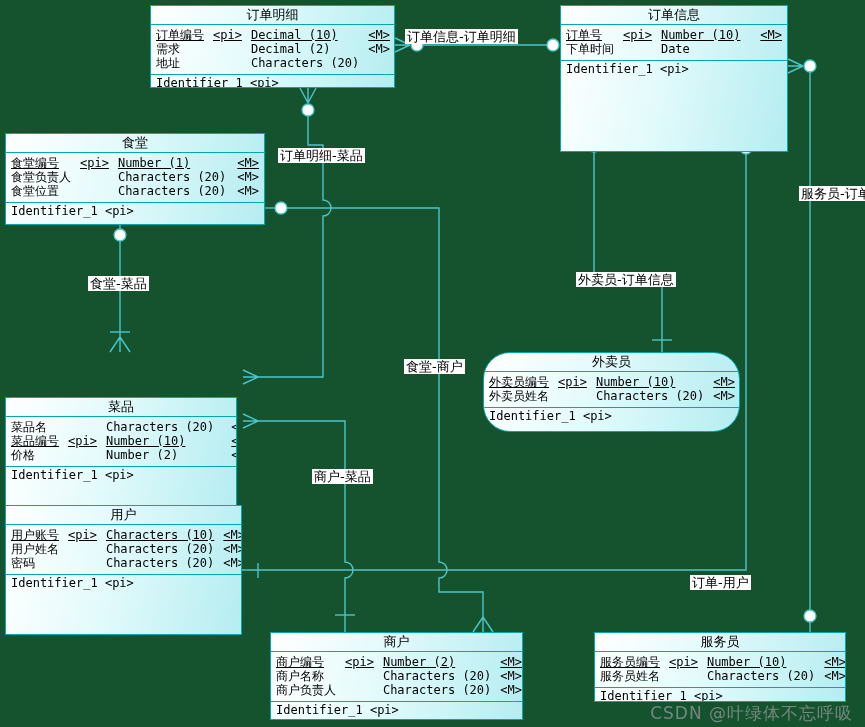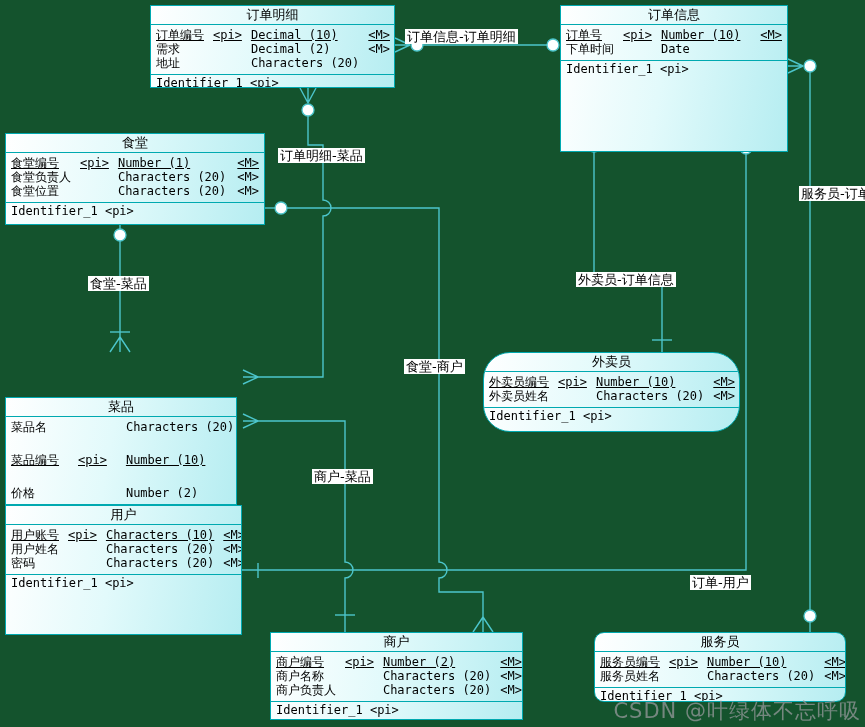--- a/index.html
+++ b/index.html
@@ -15,21 +15,21 @@
           border-bottom:1px solid #00a9b0;white-space:nowrap;}
   .attrs{flex:0 0 auto;display:grid;grid-template-columns:max-content max-content 1fr max-content;
           column-gap:9px;padding:3px 5px 4px 5px;
           font-family:"DejaVu Sans Mono",monospace;font-size:12px;line-height:14px;white-space:nowrap;}
   .attrs .m{justify-self:end;}
   .attrs .key{text-decoration:underline;}
   .identifier{flex:1 1 auto;border-top:1px solid #00a9b0;padding:1px 5px;
           font-family:"DejaVu Sans Mono",monospace;font-size:12px;line-height:14px;white-space:nowrap;}
   .rel-label{position:absolute;font-size:13px;line-height:15px;color:#000;background:#ffffff;
           padding:0 2px;white-space:nowrap;}
-  .watermark{position:absolute;right:4px;bottom:2px;font-size:21px;color:rgba(150,152,155,0.75);
+  .watermark{position:absolute;right:12px;bottom:2px;font-size:17px;color:rgba(150,152,155,0.75);
           white-space:nowrap;letter-spacing:1px;}
 </style>
 </head>
 <body>
 
 <div class="canvas">
 
   <svg class="wires" xmlns="http://www.w3.org/2000/svg">
 
     <g>
@@ -136,21 +136,21 @@
           <span class="m">&lt;M&gt;</span>
           <span class="name">食堂位置</span>
           <span class="pi"></span>
           <span class="type">Characters (20)</span>
           <span class="m">&lt;M&gt;</span>
         </div>
         <div class="identifier">Identifier_1 &lt;pi&gt;</div>
       </div>
       <div class="entity" style="left: 5px; top: 352px; width: 232px; height: 118px; margin-top: 45px;">
         <div class="entity-title">菜品</div>
-        <div class="attrs" style="min-width: 242px; gap: 19px;">
+        <div class="attrs" style="min-width: 242px;">
           <span class="name">菜品名</span>
           <span class="pi"></span>
           <span class="type">Characters (20)</span>
           <span class="m">&lt;M&gt;</span>
           <span class="name key">菜品编号</span>
           <span class="pi key">&lt;pi&gt;</span>
           <span class="type key">Number (10)</span>
           <span class="m key">&lt;M&gt;</span>
           <span class="name">价格</span>
           <span class="pi"></span>
@@ -202,21 +202,21 @@
           <span class="pi"></span>
           <span class="type">Characters (20)</span>
           <span class="m">&lt;M&gt;</span>
           <span class="name">商户负责人</span>
           <span class="pi"></span>
           <span class="type">Characters (20)</span>
           <span class="m">&lt;M&gt;</span>
         </div>
         <div class="identifier">Identifier_1 &lt;pi&gt;</div>
       </div>
-      <div class="entity" style="left: 594px; top: 632px; width: 252px; height: 70px; border-radius: 10px;">
+      <div class="entity" style="left: 594px; top: 632px; width: 252px; height: 70px;">
         <div class="entity-title">服务员</div>
         <div class="attrs">
           <span class="name key">服务员编号</span>
           <span class="pi key">&lt;pi&gt;</span>
           <span class="type key">Number (10)</span>
           <span class="m key">&lt;M&gt;</span>
           <span class="name">服务员姓名</span>
           <span class="pi"></span>
           <span class="type">Characters (20)</span>
           <span class="m">&lt;M&gt;</span>

